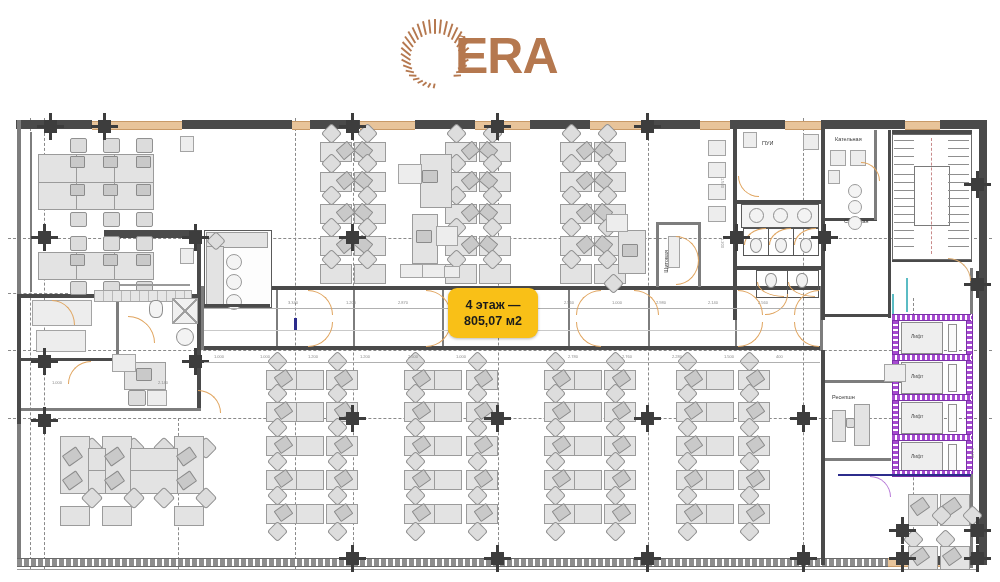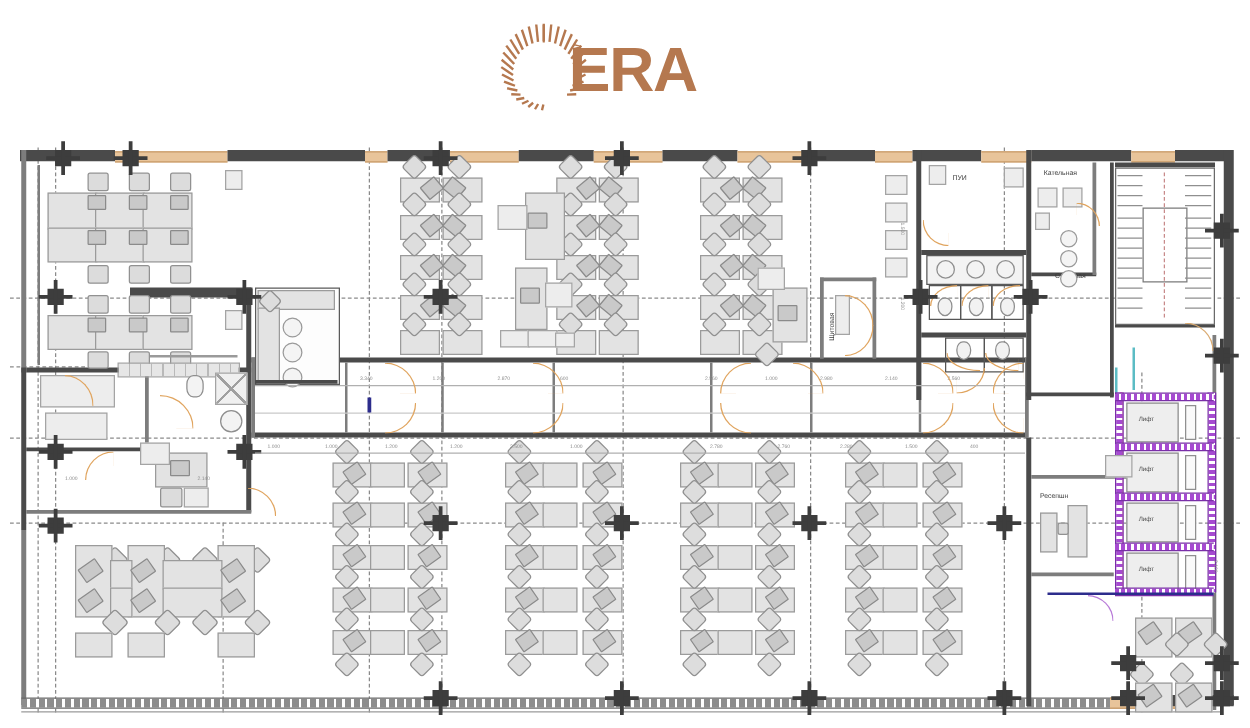--- a/index.html
+++ b/index.html
@@ -824,15 +824,19 @@
       <div class="swing swing-tr" style="left:626px;top:172px;width:24px;height:24px;"></div>
       <div class="swing swing-tr" style="left:730px;top:172px;width:24px;height:24px;"></div>
       <div class="swing swing-br" style="left:730px;top:204px;width:24px;height:24px;"></div>
       <div class="swing swing-tl" style="left:786px;top:172px;width:24px;height:24px;"></div>
       <div class="swing swing-bl" style="left:786px;top:204px;width:24px;height:24px;"></div>
       <div class="swing swing-tr" style="left:668px;top:118px;width:22px;height:24px;"></div>
       <div class="swing swing-br" style="left:668px;top:142px;width:22px;height:24px;"></div>
       <div class="navyline" style="left:286px;top:200px;width:3px;height:12px;"></div>
     </div>
 
+    <div class="badge" style="left:440px;top:170px;">
+      <div>4 этаж —</div>
+      <div>805,07 м2</div>
+    </div>
 
   </div>
 </div>
 
 </body></html>

